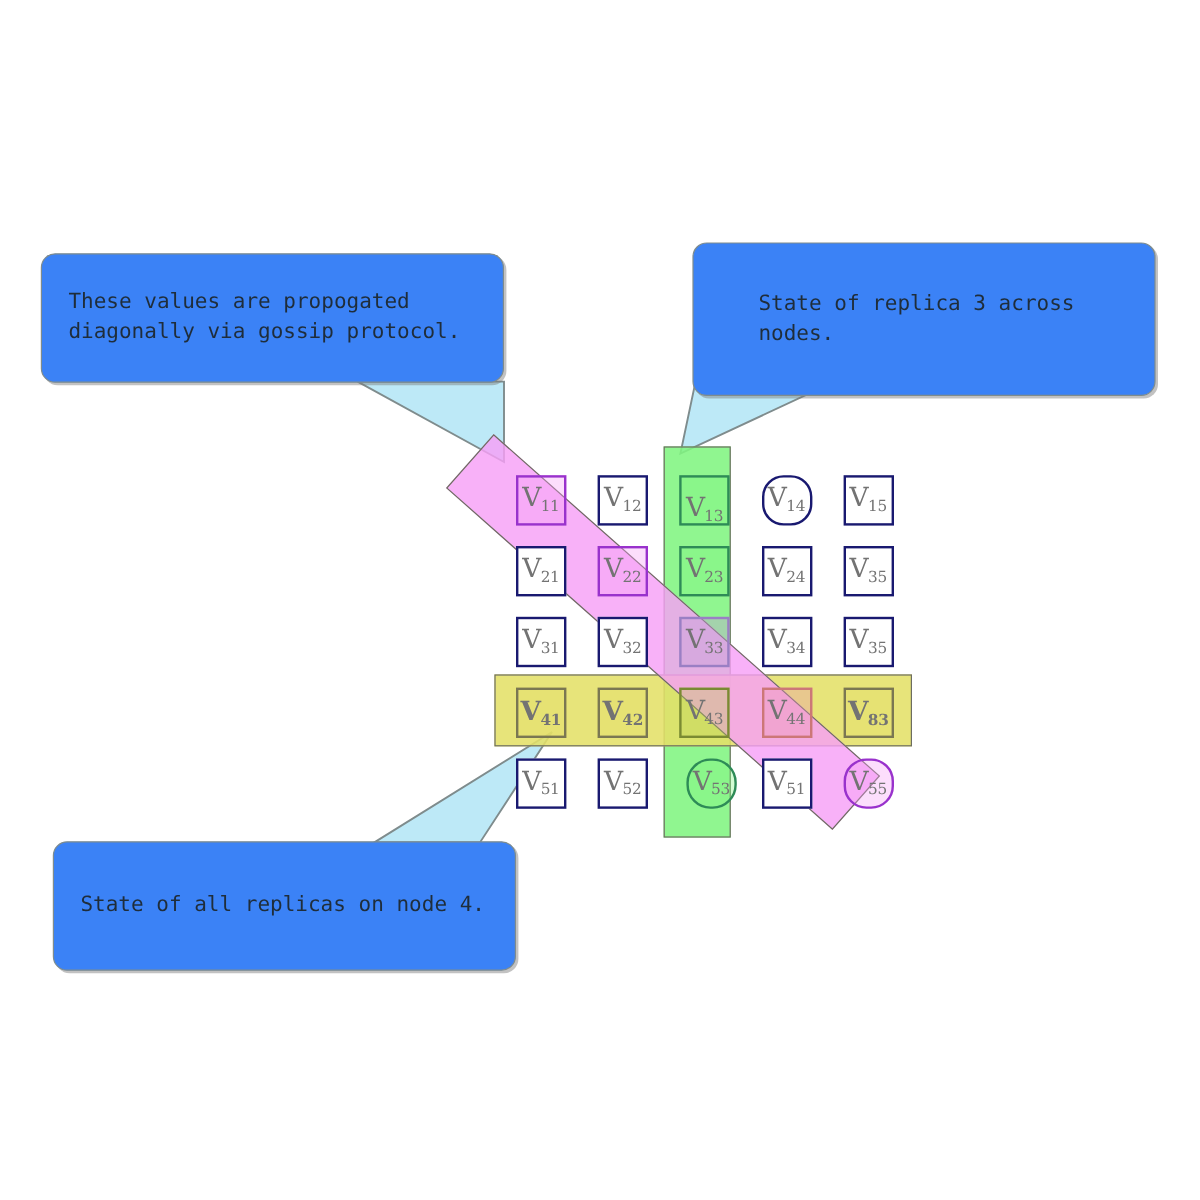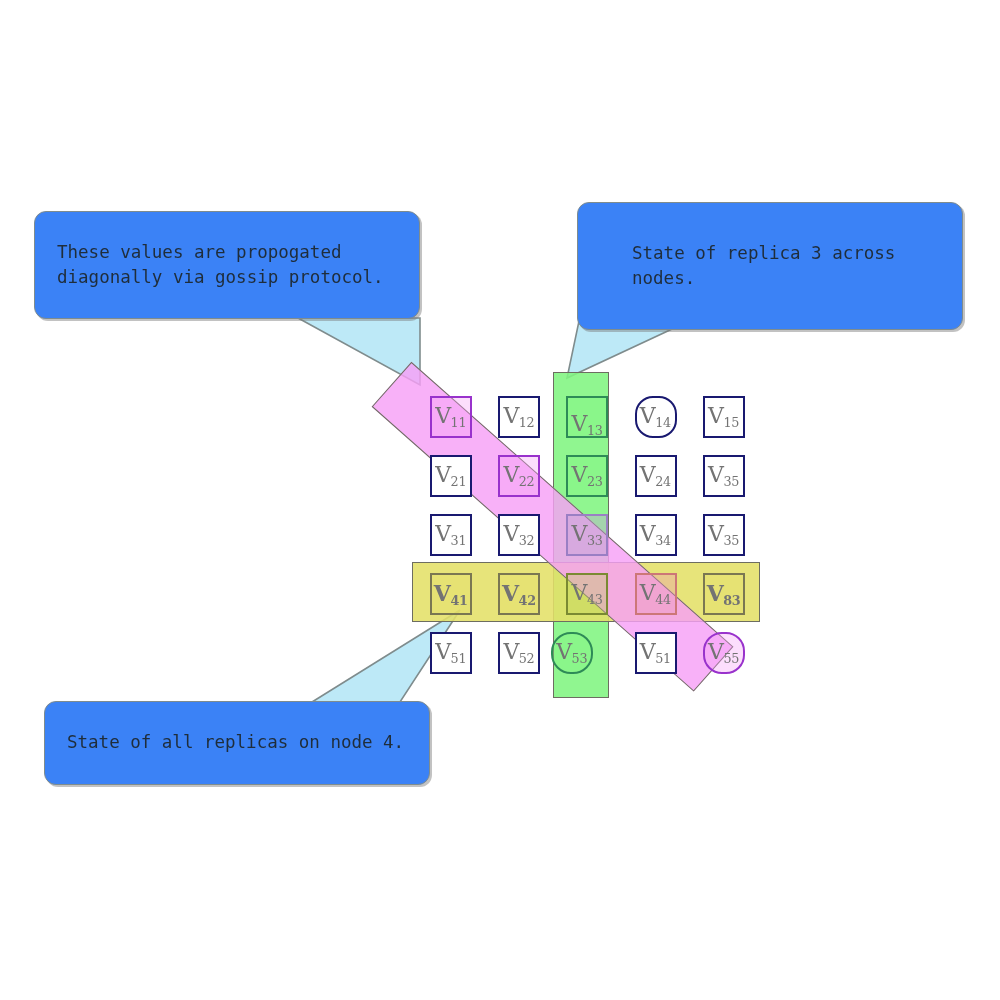--- a/index.html
+++ b/index.html
@@ -62,21 +62,21 @@
     box-shadow:2px 2px 0 rgba(120,120,120,0.45);
     display:flex;align-items:center;
   }
   .callout-text{
     font-family:"DejaVu Sans Mono","Liberation Mono",monospace;
     font-size:17.5px;line-height:1.45;color:#1f2d3a;
     white-space:pre-line;padding:0 22px;
   }
   #callout-gossip{left:34px;top:211px;width:386px;height:108px;}
   #callout-replica3{left:577px;top:202px;width:386px;height:128px;padding-left:32px;}
-  #callout-node4{left:44px;top:701px;width:386px;height:84px;}
+  #callout-node4{left:44px;top:701px;width:386px;height:108px;}
 
   .tail{position:absolute;}
 </style>
 </head>
 <body>
 
 <div id="canvas">
 
   <svg class="tail" style="left:280px;top:300px;width:200px;height:110px;" viewBox="0 0 200 110">
     <polygon points="18,18 140,18 140,85" fill="#bde9f7" stroke="#7f8c8d" stroke-width="1.6"></polygon>
@@ -154,21 +154,21 @@
       </div>
       <div class="cell hl-yellow" style="left: 272.8px; top: 177px;">
         <span class="vlabel">V<sub>83</sub></span>
       </div>
       <div class="cell plain" style="left: 0px; top: 236px;">
         <span class="vlabel">V<sub>51</sub></span>
       </div>
       <div class="cell plain" style="left: 68.2px; top: 236px;">
         <span class="vlabel">V<sub>52</sub></span>
       </div>
-      <div class="cell hl-green" style="left: 121px; top: 236px; border-radius: 20px;">
+      <div class="cell hl-green" style="left: 142px; top: 236px; border-radius: 20px;">
         <span class="vlabel">V<sub>53</sub></span>
       </div>
       <div class="cell plain" style="left: 204.6px; top: 236px;">
         <span class="vlabel">V<sub>51</sub></span>
       </div>
       <div class="cell hl-magenta" style="left: 272.8px; top: 236px; border-radius: 19px;">
         <span class="vlabel">V<sub>55</sub></span>
       </div>
     </div>
 

